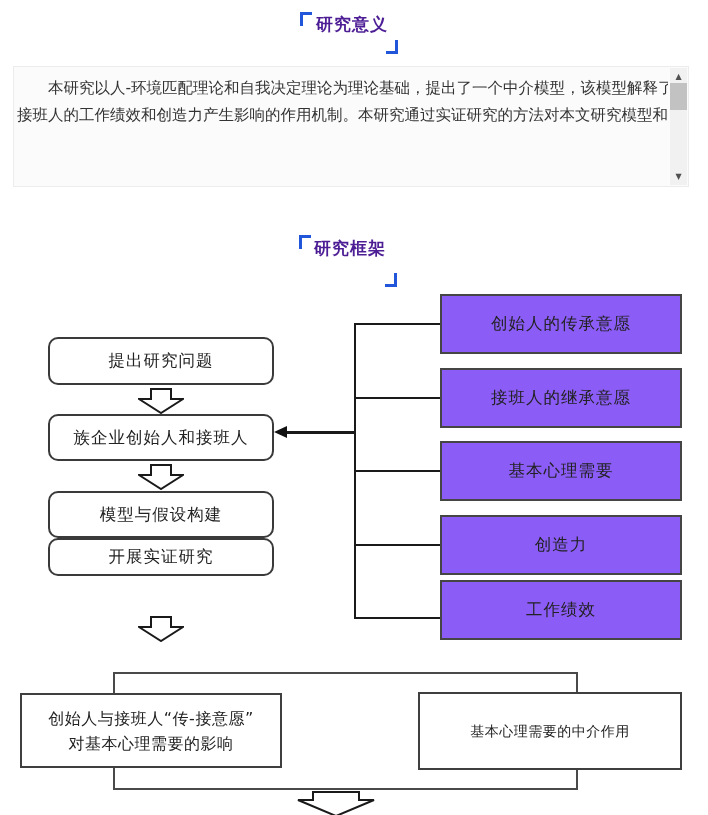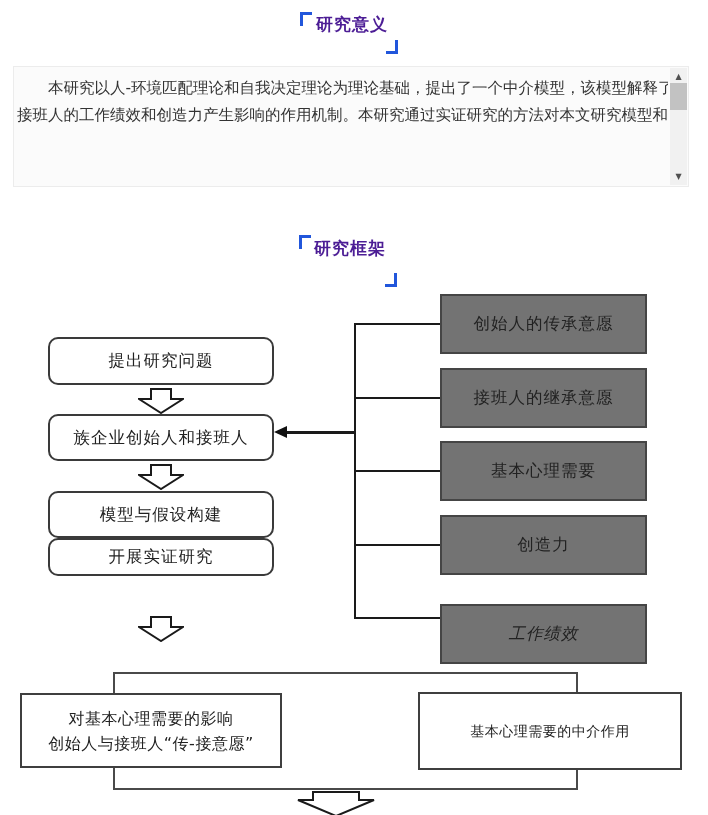--- a/index.html
+++ b/index.html
@@ -34,22 +34,22 @@
   .sb-thumb{position:absolute;left:0;right:0;top:15px;height:27px;background:#c2c2c2;}
 
   
   .step{
     left:48px;width:226px;height:48px;box-sizing:border-box;
     border:2px solid #3a3a3a;border-radius:10px;background:#fff;
     display:flex;align-items:center;justify-content:center;
     font-size:16.5px;letter-spacing:1px;color:#222;white-space:nowrap;z-index:2;
   }
   .concept{
-    left:440px;width:207px;height:60px;box-sizing:border-box;
-    border:2px solid #454545;background:#737373;
+    left:440px;width:242px;height:60px;box-sizing:border-box;
+    border:2px solid #454545;background:#8b5cf6;
     display:flex;align-items:center;justify-content:center;
     font-size:16.5px;letter-spacing:1px;color:#222;white-space:nowrap;z-index:2;
   }
   .line{background:#1a1a1a;z-index:1;}
 
   .arrow-head-left{
     width:0;height:0;border-top:6px solid transparent;border-bottom:6px solid transparent;
     border-right:13px solid #111;z-index:1;
   }
 
@@ -105,37 +105,37 @@
     <polygon points="13,1 33,1 33,11 45,11 23,25 1,11 13,11" fill="#ffffff" stroke="#1a1a1a" stroke-width="2"></polygon>
   </svg>
 <svg class="abs" style="left:138px;top:616px;" width="46" height="26">
     <polygon points="13,1 33,1 33,11 45,11 23,25 1,11 13,11" fill="#ffffff" stroke="#1a1a1a" stroke-width="2"></polygon>
   </svg>
 
 <div class="abs concept" style="top:294px;">创始人的传承意愿</div>
 <div class="abs concept" style="top:368px;">接班人的继承意愿</div>
 <div class="abs concept" style="top:441px;">基本心理需要</div>
 <div class="abs concept" style="top:515px;">创造力</div>
-<div class="abs concept" style="top:604px;font-style:italic;">工作绩效</div>
+<div class="abs concept" style="top:580px;">工作绩效</div>
 
 <div class="abs line" style="left:354px;top:323px;width:2px;height:296px;"></div>
 <div class="abs line" style="left:354px;top:323px;width:86px;height:2px;"></div>
 <div class="abs line" style="left:354px;top:397px;width:86px;height:2px;"></div>
 <div class="abs line" style="left:354px;top:470px;width:86px;height:2px;"></div>
 <div class="abs line" style="left:354px;top:544px;width:86px;height:2px;"></div>
 <div class="abs line" style="left:354px;top:617px;width:86px;height:2px;"></div>
 
 <div class="abs line" style="left:286px;top:431px;width:70px;height:3px;"></div>
 <div class="abs arrow-head-left" style="left:274px;top:426px;"></div>
 
 <div class="abs container-rect"></div>
 
 <div class="abs result-box" style="left:20px;top:693px;width:262px;height:75px;">
+  <div class="result-line">创始人与接班人“传-接意愿”</div>
   <div class="result-line">对基本心理需要的影响</div>
-  <div class="result-line">创始人与接班人“传-接意愿”</div>
 </div>
 
 <div class="abs result-box" style="left:418px;top:692px;width:264px;height:78px;">
   <div class="result-line" style="font-size:14px;">基本心理需要的中介作用</div>
 </div>
 
 <svg class="abs" style="left:297px;top:791px;" width="78" height="26">
     <polygon points="16,1 62,1 62,9 77,9 39,25 1,9 16,9" fill="#ffffff" stroke="#1a1a1a" stroke-width="2"></polygon>
   </svg>
 

